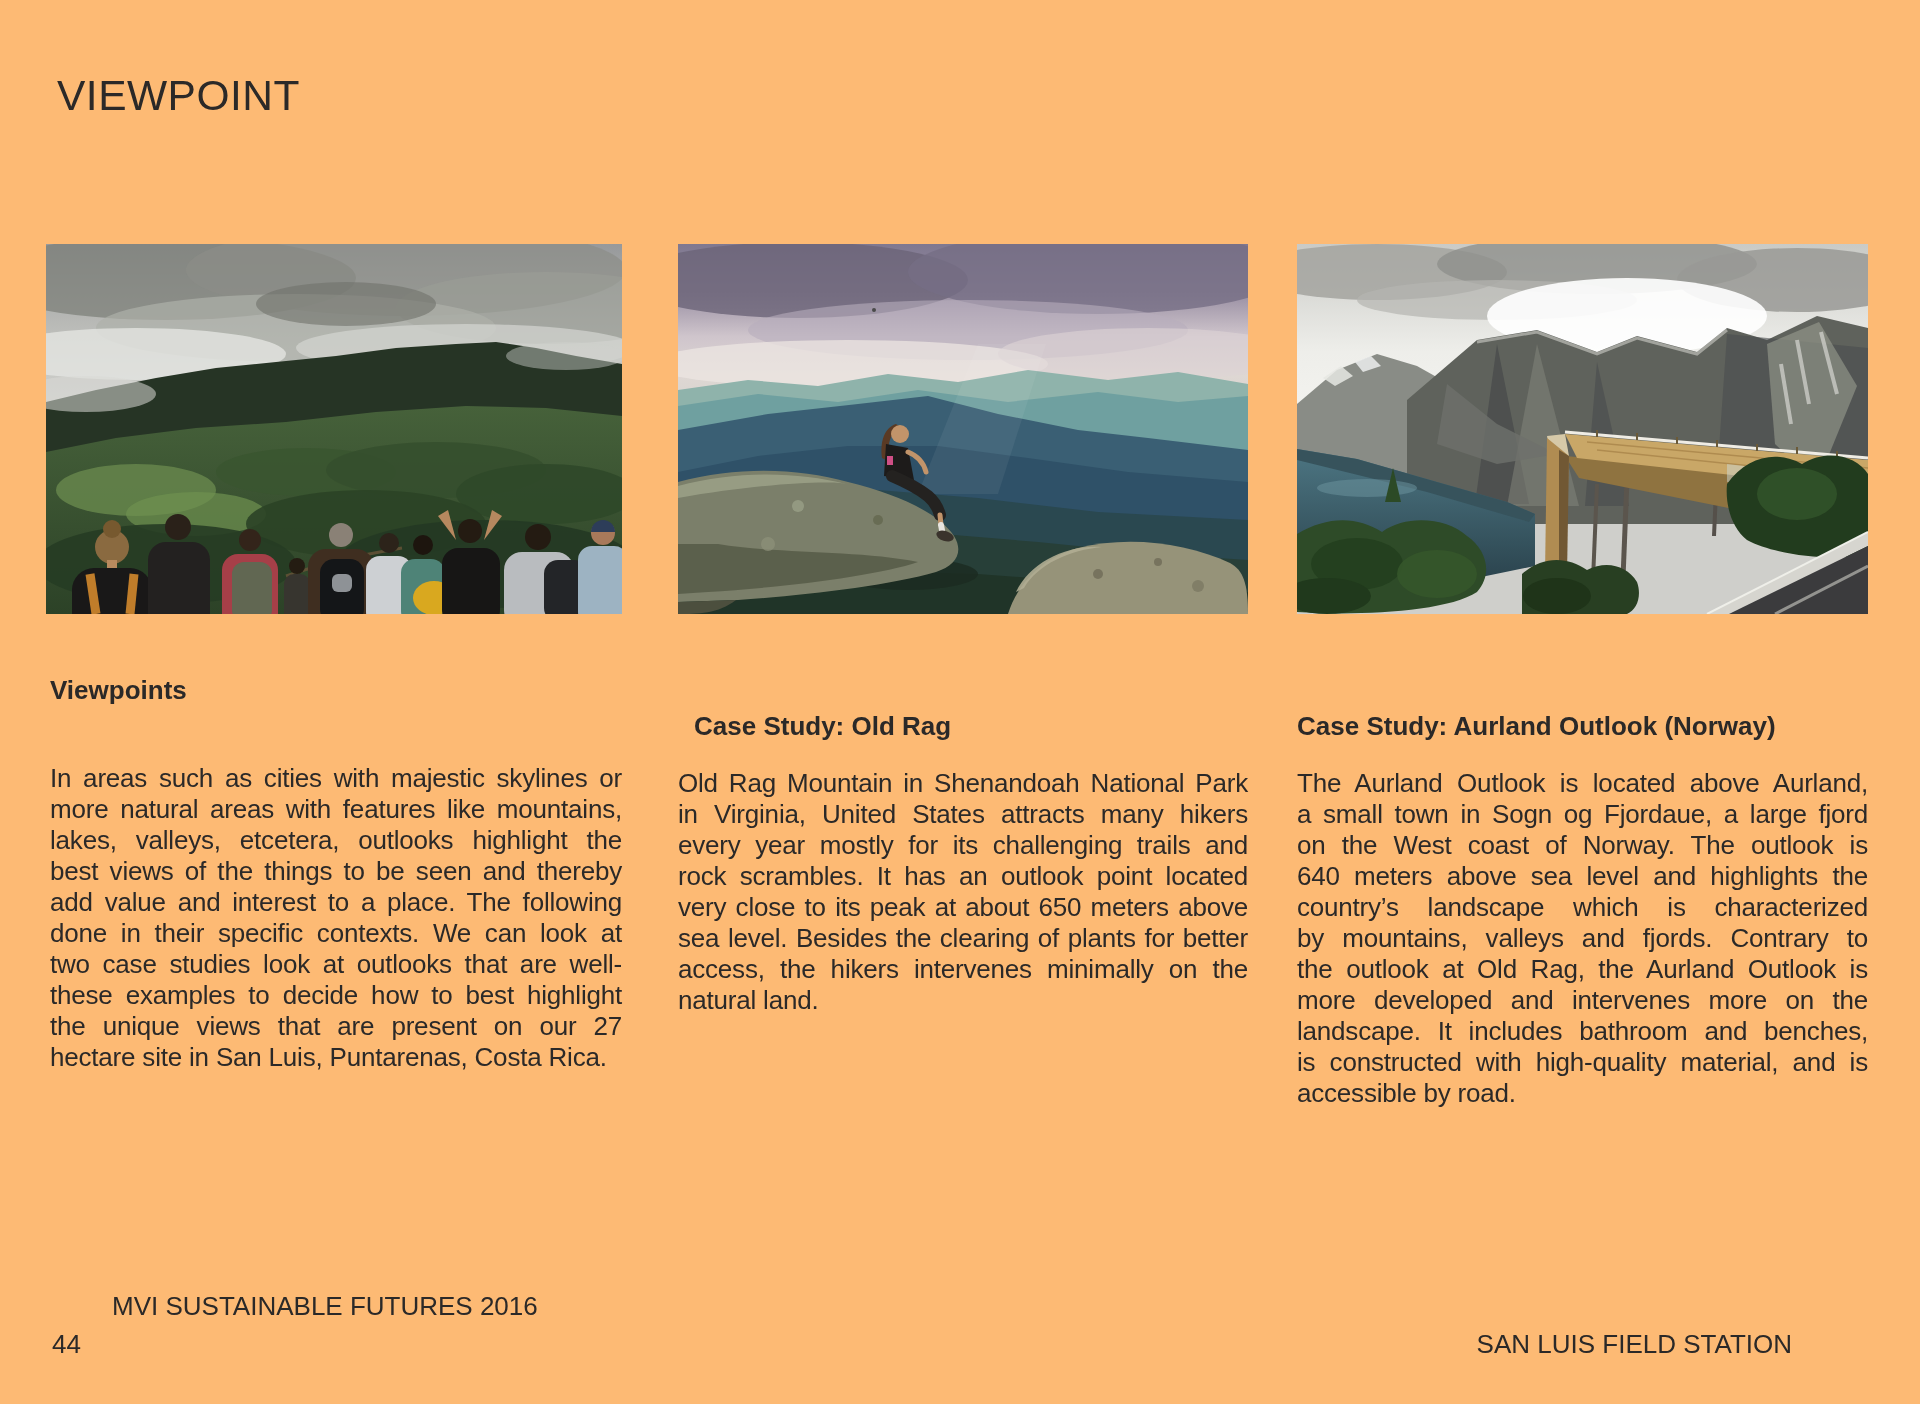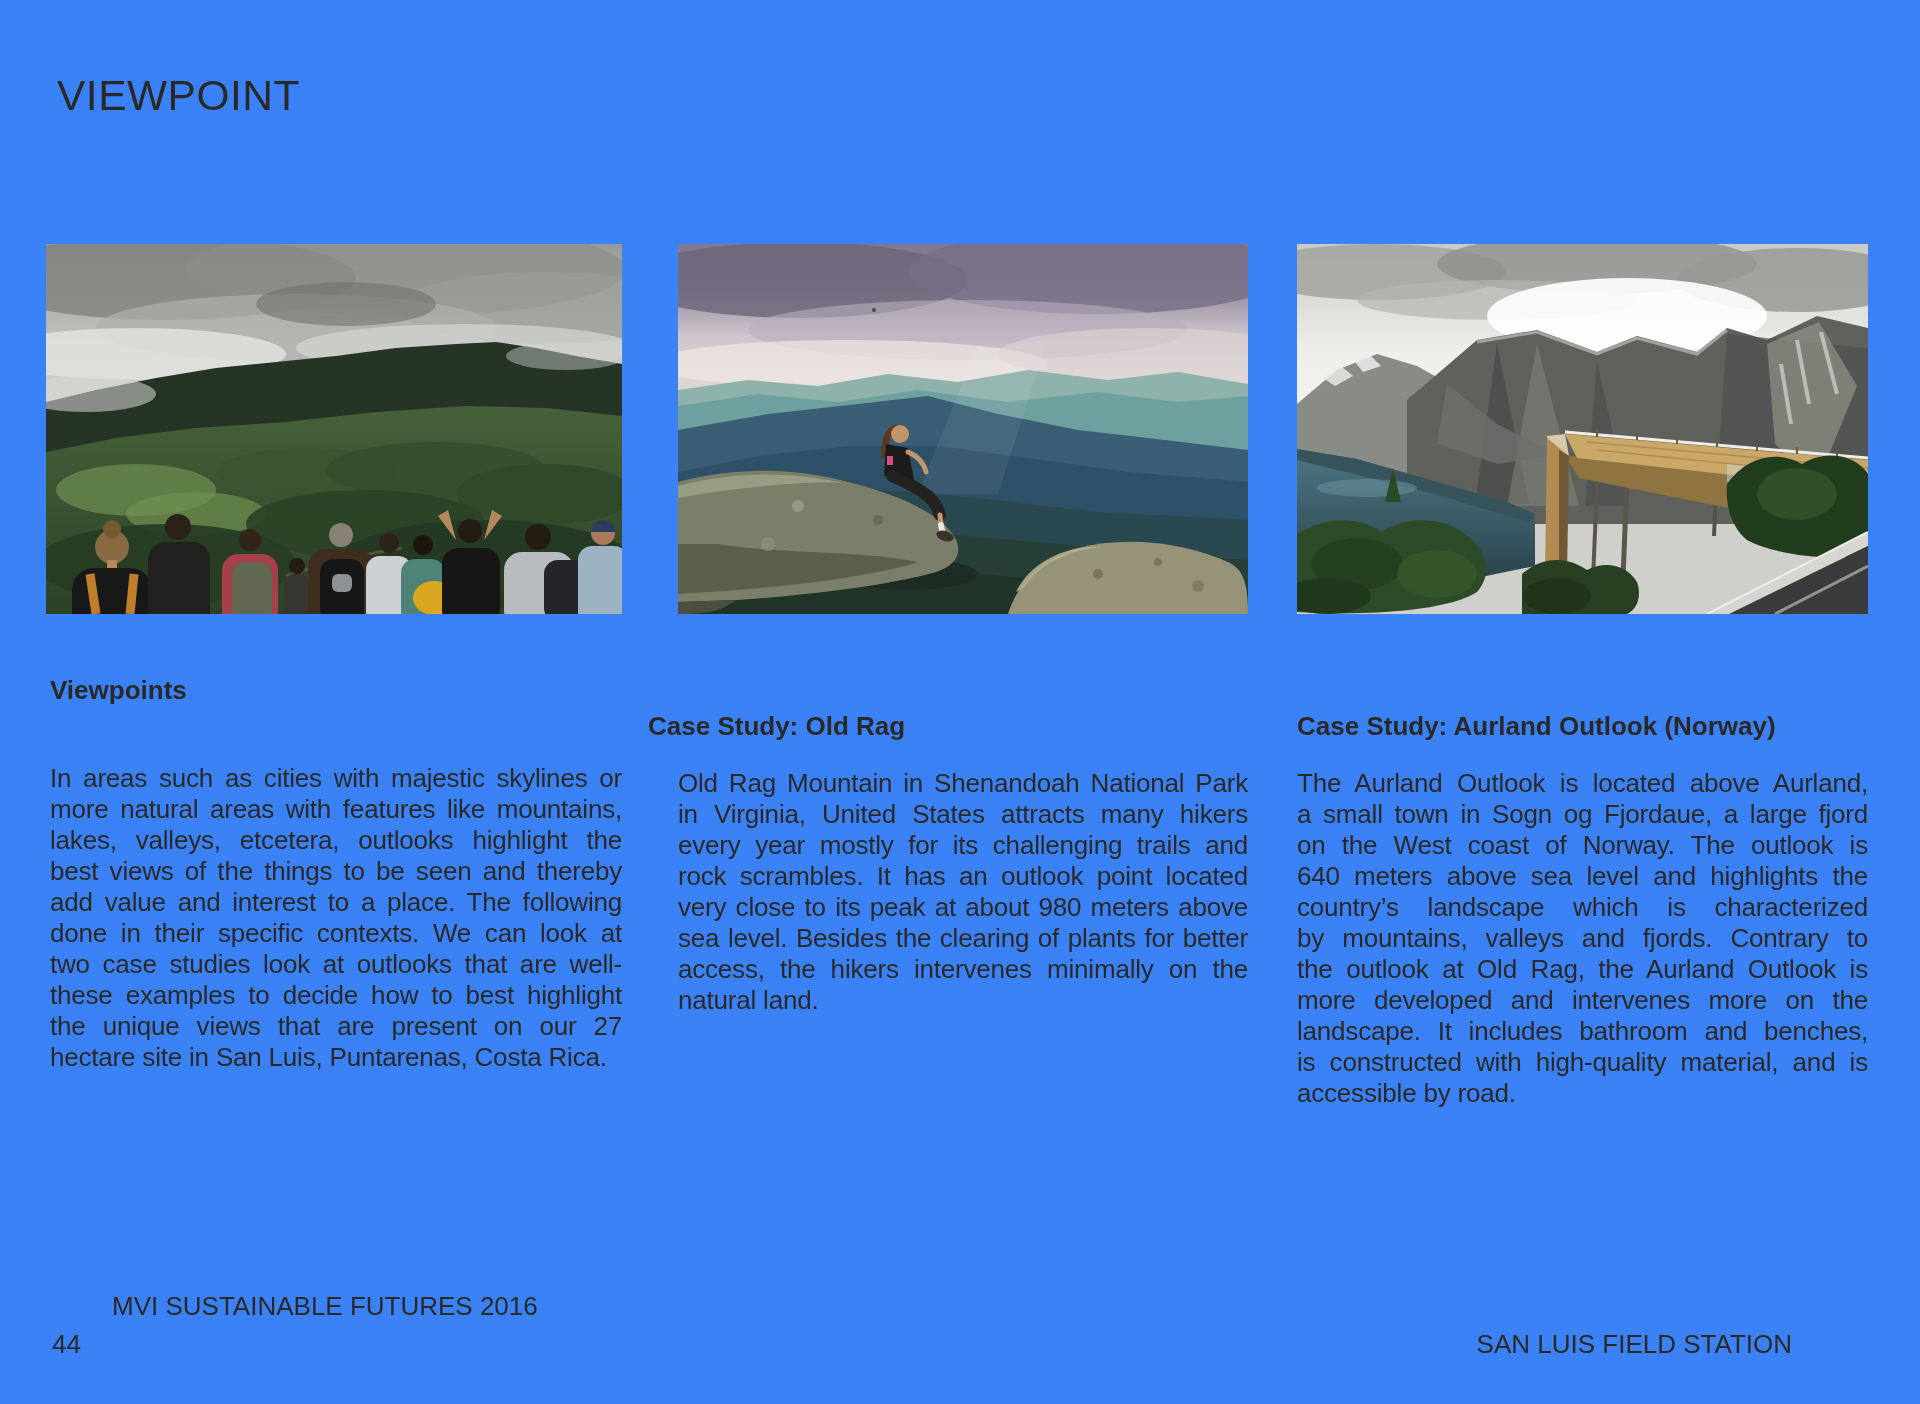--- a/index.html
+++ b/index.html
@@ -1,32 +1,32 @@
 <!DOCTYPE html>
 <html><head>
 <meta charset="utf-8">
 <style>
   * { margin:0; padding:0; box-sizing:border-box; }
   html,body { background:#ffffff; }
   body { width:1920px; height:1404px; position:relative; overflow:hidden;
          font-family:"Liberation Sans","DejaVu Sans",sans-serif; color:#2b2928; }
-  .page { position:absolute; inset:0; background:#3b82f6; }
+  .page { position:absolute; inset:0; background:#fdba74; }
 
   .title { position:absolute; left:57px; top:73px; font-size:42.5px; font-weight:400;
            letter-spacing:0.5px; color:#2b2928; line-height:1.1; }
 
   .photo { position:absolute; top:244px; height:370px; overflow:hidden; background:#cfcfcb; }
   .photo svg { display:block; width:100%; height:100%; }
   #photo-1 { left:46px;  width:576px; }
   #photo-2 { left:678px; width:570px; }
   #photo-3 { left:1297px; width:571px; }
 
   .col-heading { position:absolute; font-size:26px; line-height:31px; color:#2b2928; }
   #h-col1 { left:50px;   top:675px; }
-  #h-col2 { left:648px;  top:711px; }
+  #h-col2 { left:694px;  top:711px; }
   #h-col3 { left:1297px; top:711px; }
 
   .para { position:absolute; font-size:26px; line-height:31px; letter-spacing:-0.2px; color:#2b2928;margin-top:26px; }
   .para .ln { text-align:justify; text-align-last:justify; white-space:nowrap; }
   .para .ln:last-child { text-align-last:left; }
   #p-col1 { left:50px;   top:737px; width:572px; }
   #p-col2 { left:678px;  top:742px; width:570px; }
   #p-col3 { left:1297px; top:742px; width:571px; }
 
   .footer-item { position:absolute; font-size:26px; line-height:30px; color:#2b2928; }
@@ -288,21 +288,21 @@
       <div class="ln">two case studies look at outlooks that are well-</div>
       <div class="ln">these examples to decide how to best highlight</div>
       <div class="ln">the unique views that are present on our 27</div>
       <div class="ln">hectare site in San Luis, Puntarenas, Costa Rica.</div>
     </div>
   <div class="para" id="p-col2">
       <div class="ln">Old Rag Mountain in Shenandoah National Park</div>
       <div class="ln">in Virginia, United States attracts many hikers</div>
       <div class="ln">every year mostly for its challenging trails and</div>
       <div class="ln">rock scrambles. It has an outlook point located</div>
-      <div class="ln">very close to its peak at about 980 meters above</div>
+      <div class="ln">very close to its peak at about 650 meters above</div>
       <div class="ln">sea level. Besides the clearing of plants for better</div>
       <div class="ln">access, the hikers intervenes minimally on the</div>
       <div class="ln">natural land.</div>
     </div>
   <div class="para" id="p-col3">
       <div class="ln">The Aurland Outlook is located above Aurland,</div>
       <div class="ln">a small town in Sogn og Fjordaue, a large fjord</div>
       <div class="ln">on the West coast of Norway. The outlook is</div>
       <div class="ln">640 meters above sea level and highlights the</div>
       <div class="ln">country’s landscape which is characterized</div>

